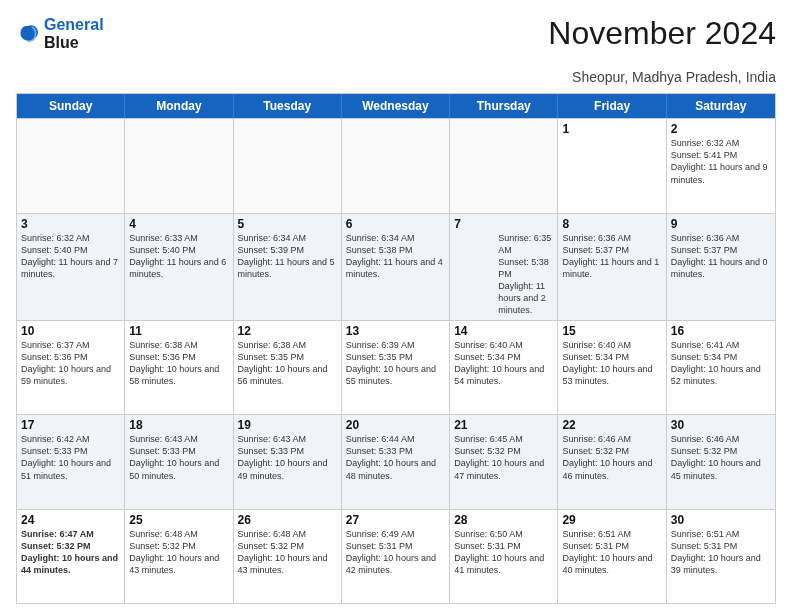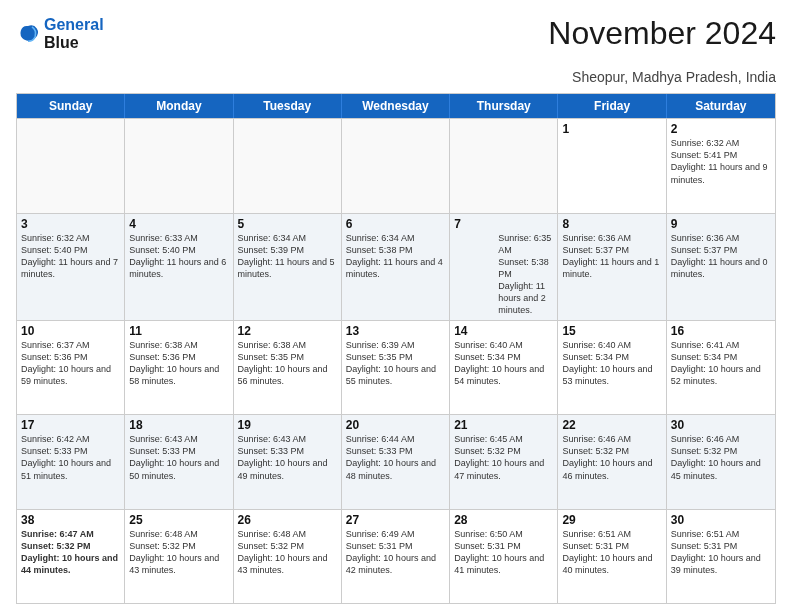--- a/index.html
+++ b/index.html
@@ -287,21 +287,21 @@
           </div>
           <div class="cal-cell alt-row">
             <span class="day-num">30</span>
             <div class="cell-text" style="white-space: pre-wrap;">Sunrise: 6:46 AM
 Sunset: 5:32 PM
 Daylight: 10 hours and 45 minutes.</div>
           </div>
         </div>
         <div class="cal-row">
           <div class="cal-cell">
-            <span class="day-num">38</span>
+            <span class="day-num">24</span>
             <div class="cell-text" style="white-space: pre-wrap; font-weight: bold;">Sunrise: 6:47 AM
 Sunset: 5:32 PM
 Daylight: 10 hours and 44 minutes.</div>
           </div>
           <div class="cal-cell">
             <span class="day-num">25</span>
             <div class="cell-text" style="white-space: pre-wrap;">Sunrise: 6:48 AM
 Sunset: 5:32 PM
 Daylight: 10 hours and 43 minutes.</div>
           </div>

